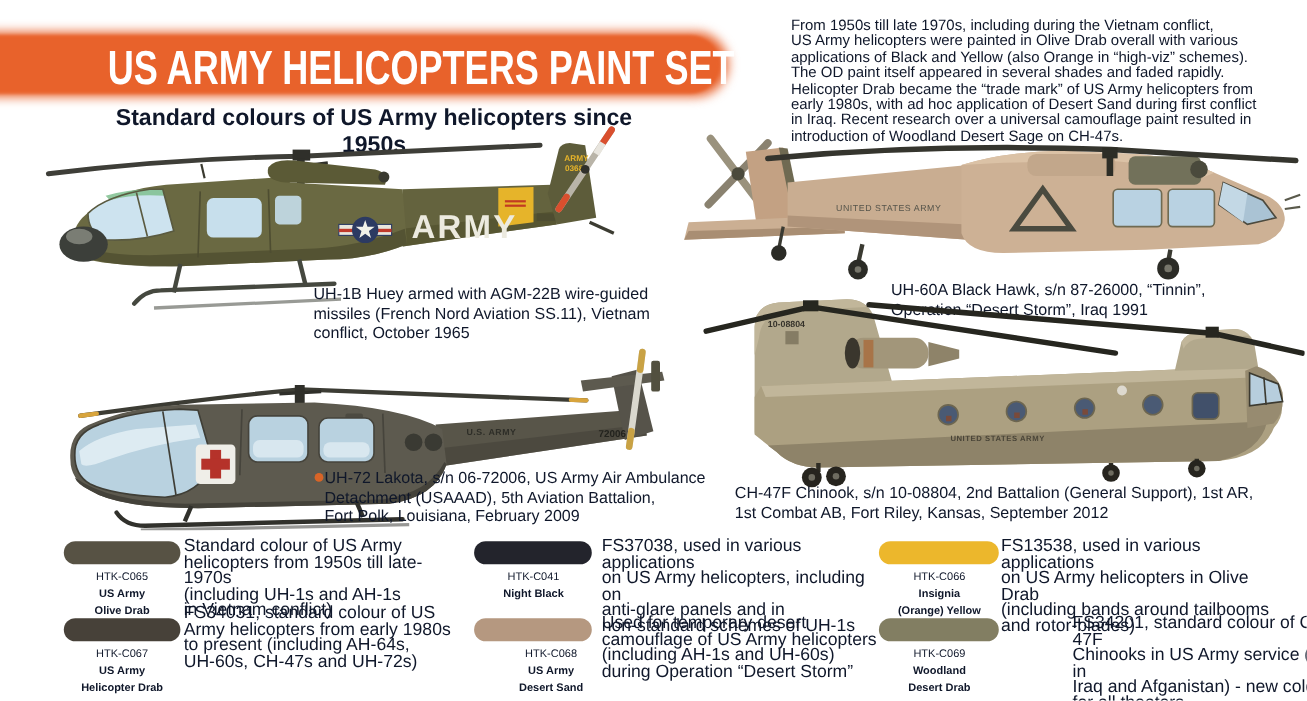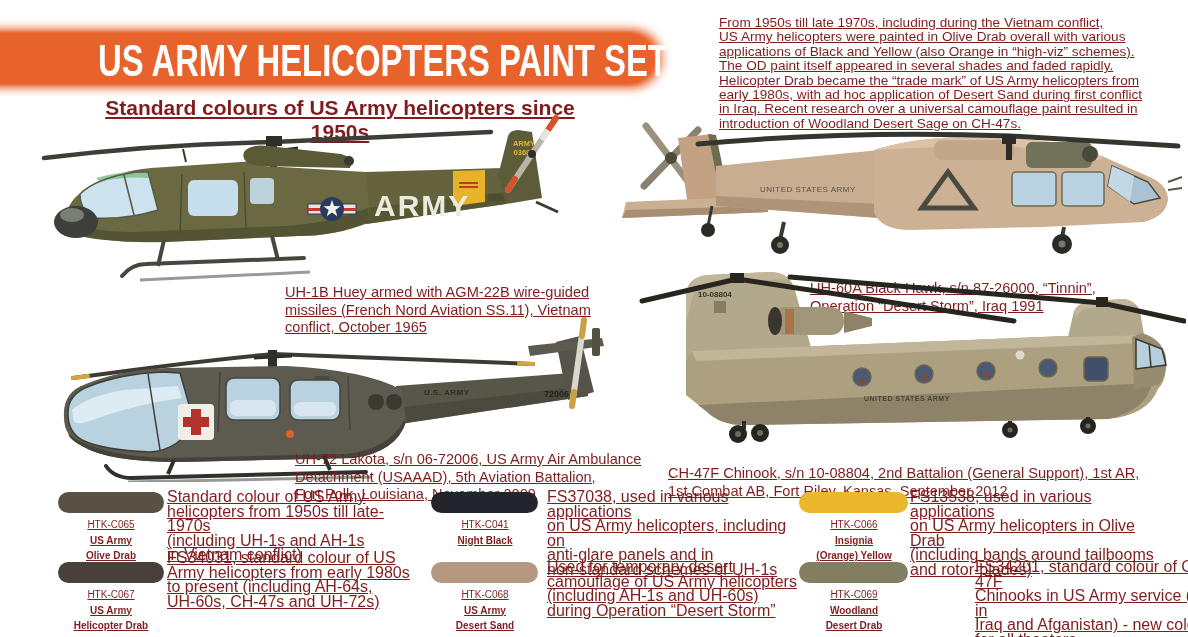--- a/index.html
+++ b/index.html
@@ -1,28 +1,28 @@
 <!DOCTYPE html>
 <html><head>
 <meta charset="utf-8">
 <style>
   html,body{margin:0;padding:0;background:#ffffff;}
   body{font-family:"Liberation Sans", sans-serif;}
   .poster{position:relative;width:1188px;height:637px;background:#ffffff;overflow:hidden;}
   .abs{position:absolute;}
-  .navy{color:#7f1d1d;text-decoration:underline;}
+  .navy{color:#0f172a;}
   
   .banner-bg{position:absolute;left:-52px;top:29px;width:714px;height:59px;border-radius:30px;filter:blur(5px);}
   .banner-core{position:absolute;left:-40px;top:32px;width:694px;height:53px;border-radius:27px;filter:blur(1.5px);}
   .title{position:absolute;left:98px;top:37px;font-size:41px;font-weight:800;color:#ffffff;letter-spacing:0px;transform:scaleX(.80) scaleY(1.06);transform-origin:left top;white-space:nowrap;}
   .subtitle{position:absolute;left:95px;top:96px;width:490px;text-align:center;font-size:21px;font-weight:700;}
   
   .intro{position:absolute;left:719px;top:16px;width:465px;font-size:13.6px;line-height:14.4px;white-space:pre-line;font-weight:500;}
   
-  .caption{position:absolute;font-size:14.6px;line-height:17.6px;white-space:pre-line;font-weight:500;margin-top:24px;}
+  .caption{position:absolute;font-size:14.6px;line-height:17.6px;white-space:pre-line;font-weight:500;}
   
   .pill{position:absolute;height:21px;border-radius:11px;}
   .plabel{position:absolute;text-align:center;font-size:10px;line-height:15.5px;}
   .plabel .code{font-weight:500;}
   .plabel .pname{font-weight:800;white-space:pre-line;}
   .pdesc{position:absolute;font-size:16px;line-height:14.6px;white-space:pre-line;font-weight:500;}
   svg text{font-family:"Liberation Sans", sans-serif;}
 </style>
 </head>
 <body>
@@ -226,21 +226,21 @@
     <circle cx="262" cy="134" r="4" fill="#d86427"></circle>
     <g>
       <line x1="146" y1="160" x2="140" y2="174" stroke="#31312c" stroke-width="4"></line>
       <line x1="296" y1="156" x2="302" y2="170" stroke="#31312c" stroke-width="4"></line>
       <path d="M78,166 Q86,178 104,178 L338,172" stroke="#31312c" stroke-width="4" fill="none" stroke-linecap="round"></path>
       <line x1="100" y1="182" x2="344" y2="177" stroke="#31312c" stroke-width="3" opacity=".5"></line>
     </g>
   </svg>
   <div class="caption navy" style="left:295px;top:427px;">UH-72 Lakota, s/n 06-72006, US Army Air Ambulance
 Detachment (USAAAD), 5th Aviation Battalion,
-Fort Polk, Louisiana, November 2009</div>
+Fort Polk, Louisiana, February 2009</div>
 
   <svg class="abs" style="left:622px;top:263px;" width="564" height="186" viewBox="0 0 564 186">
     <g>
       <path d="M64,132 L64,34 Q64,14 86,12 L148,9 Q166,9 172,24 L190,88 L70,94 Z" fill="#b2a88c"></path>
       <path d="M64,60 L64,34 Q64,14 86,12 L148,9 Q160,9 166,16 L90,20 Q70,24 68,44 Z" fill="#c1b69a"></path>
       <text x="76" y="34" font-size="8" font-weight="bold" fill="#35322a">10-08804</text>
       <rect x="92" y="38" width="12" height="12" fill="#857c64"></rect>
     </g>
     <g>
       <path d="M70,88 L520,70 Q536,78 542,96 Q547,114 536,126 Q526,152 486,156 L122,162 Q98,162 84,148 L64,132 L64,98 Z" fill="#aca081"></path>
@@ -327,21 +327,21 @@
   <div class="plabel navy" style="left:400px;top:517px;width:170px;">
     <div class="code">HTK-C041</div>
     <div class="pname">Night Black</div>
   </div>
   <div class="pdesc navy" style="left:547px;top:490px;width:252px;">FS37038, used in various applications
 on US Army helicopters, including on
 anti-glare panels and in
 non-standard schemes of UH-1s</div>
 
   <div class="pill" style="left: 431px; top: 562px; width: 107px; background-color: rgb(181, 152, 128);"></div>
-  <div class="plabel navy" style="left:400px;top:587px;width:170px;">
+  <div class="plabel navy" style="left:416px;top:587px;width:170px;">
     <div class="code">HTK-C068</div>
     <div class="pname">US Army
 Desert Sand</div>
   </div>
   <div class="pdesc navy" style="left:547px;top:560px;width:252px;">Used for temporary desert
 camouflage of US Army helicopters
 (including AH-1s and UH-60s)
 during Operation “Desert Storm”</div>
 
   <div class="pill" style="left: 799px; top: 492px; width: 109px; background-color: rgb(236, 183, 44);"></div>

